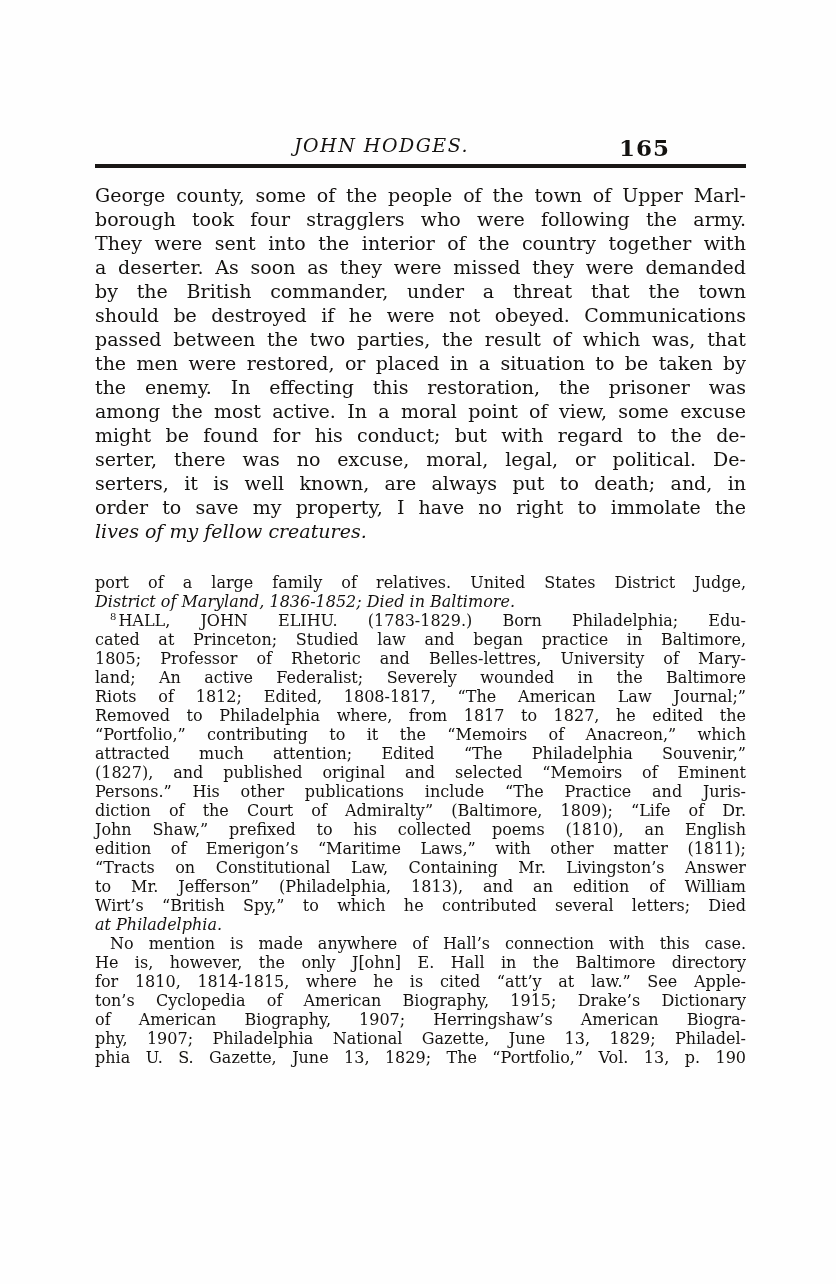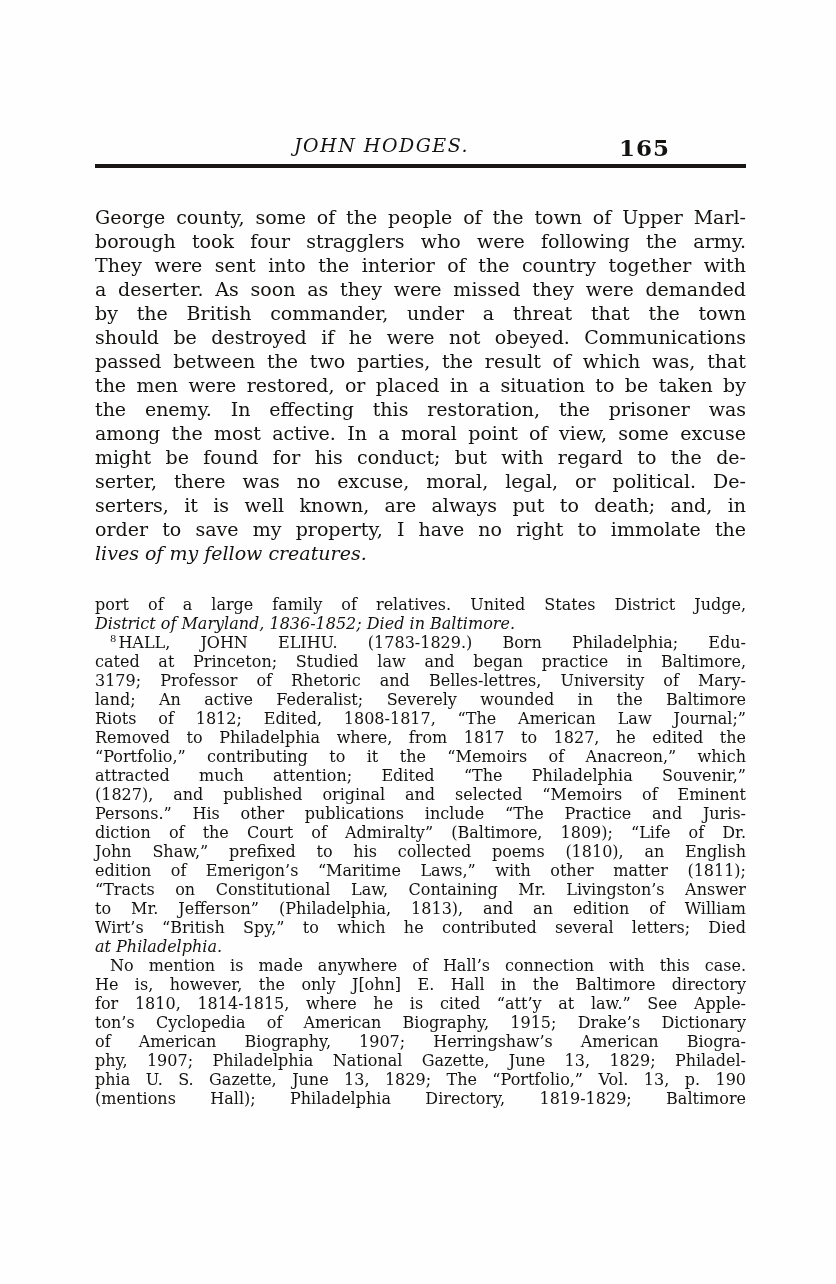--- a/index.html
+++ b/index.html
@@ -43,21 +43,21 @@
     font-weight: bold;
     font-size: 23px;
     letter-spacing: 1px;
   }
   .header-rule {
     margin-top: 6px;
     height: 4px;
     background: #191715;
   }
   .body-text {
-    margin-top: 37px;
+    margin-top: 15px;
     font-size: 19px;
     line-height: 24px;
   }
   .footnotes {
     margin-top: 30px;
     font-size: 16px;
     line-height: 19px;
   }
   .para {
     margin: 0;
@@ -111,21 +111,21 @@
       </div>
     </div>
   <div class="footnotes">
       <div class="para">
         <div class="line">port of a large family of relatives.  United States District Judge,</div>
         <div class="line last">District of Maryland, 1836-1852; Died in Baltimore.</div>
       </div>
       <div class="para indent">
         <div class="line"><sup class="fn-mark">8</sup>HALL, JOHN ELIHU.  (1783-1829.)  Born Philadelphia; Edu-</div>
         <div class="line">cated at Princeton; Studied law and began practice in Baltimore,</div>
-        <div class="line">3179; Professor of Rhetoric and Belles-lettres, University of Mary-</div>
+        <div class="line">1805; Professor of Rhetoric and Belles-lettres, University of Mary-</div>
         <div class="line">land; An active Federalist; Severely wounded in the Baltimore</div>
         <div class="line">Riots of 1812; Edited, 1808-1817, “The American Law Journal;”</div>
         <div class="line">Removed to Philadelphia where, from 1817 to 1827, he edited the</div>
         <div class="line">“Portfolio,” contributing to it the “Memoirs of Anacreon,” which</div>
         <div class="line">attracted much attention; Edited “The Philadelphia Souvenir,”</div>
         <div class="line">(1827), and published original and selected “Memoirs of Eminent</div>
         <div class="line">Persons.”  His other publications include “The Practice and Juris-</div>
         <div class="line">diction of the Court of Admiralty” (Baltimore, 1809); “Life of Dr.</div>
         <div class="line">John Shaw,” prefixed to his collected poems (1810), an English</div>
         <div class="line">edition of Emerigon’s “Maritime Laws,” with other matter (1811);</div>
@@ -135,16 +135,15 @@
         <div class="line last">at Philadelphia.</div>
       </div>
       <div class="para indent">
         <div class="line">No mention is made anywhere of Hall’s connection with this case.</div>
         <div class="line">He is, however, the only J[ohn] E. Hall in the Baltimore directory</div>
         <div class="line">for 1810, 1814-1815, where he is cited “att’y at law.”  See Apple-</div>
         <div class="line">ton’s Cyclopedia of American Biography, 1915; Drake’s Dictionary</div>
         <div class="line">of American Biography, 1907; Herringshaw’s American Biogra-</div>
         <div class="line">phy, 1907; Philadelphia National Gazette, June 13, 1829; Philadel-</div>
         <div class="line">phia U. S. Gazette, June 13, 1829; The “Portfolio,” Vol. 13, p. 190</div>
-        <div class="line">(mentions Hall); Philadelphia Directory, 1819-1829; Baltimore</div>
       </div>
     </div>
 </div>
 
 </body></html>

